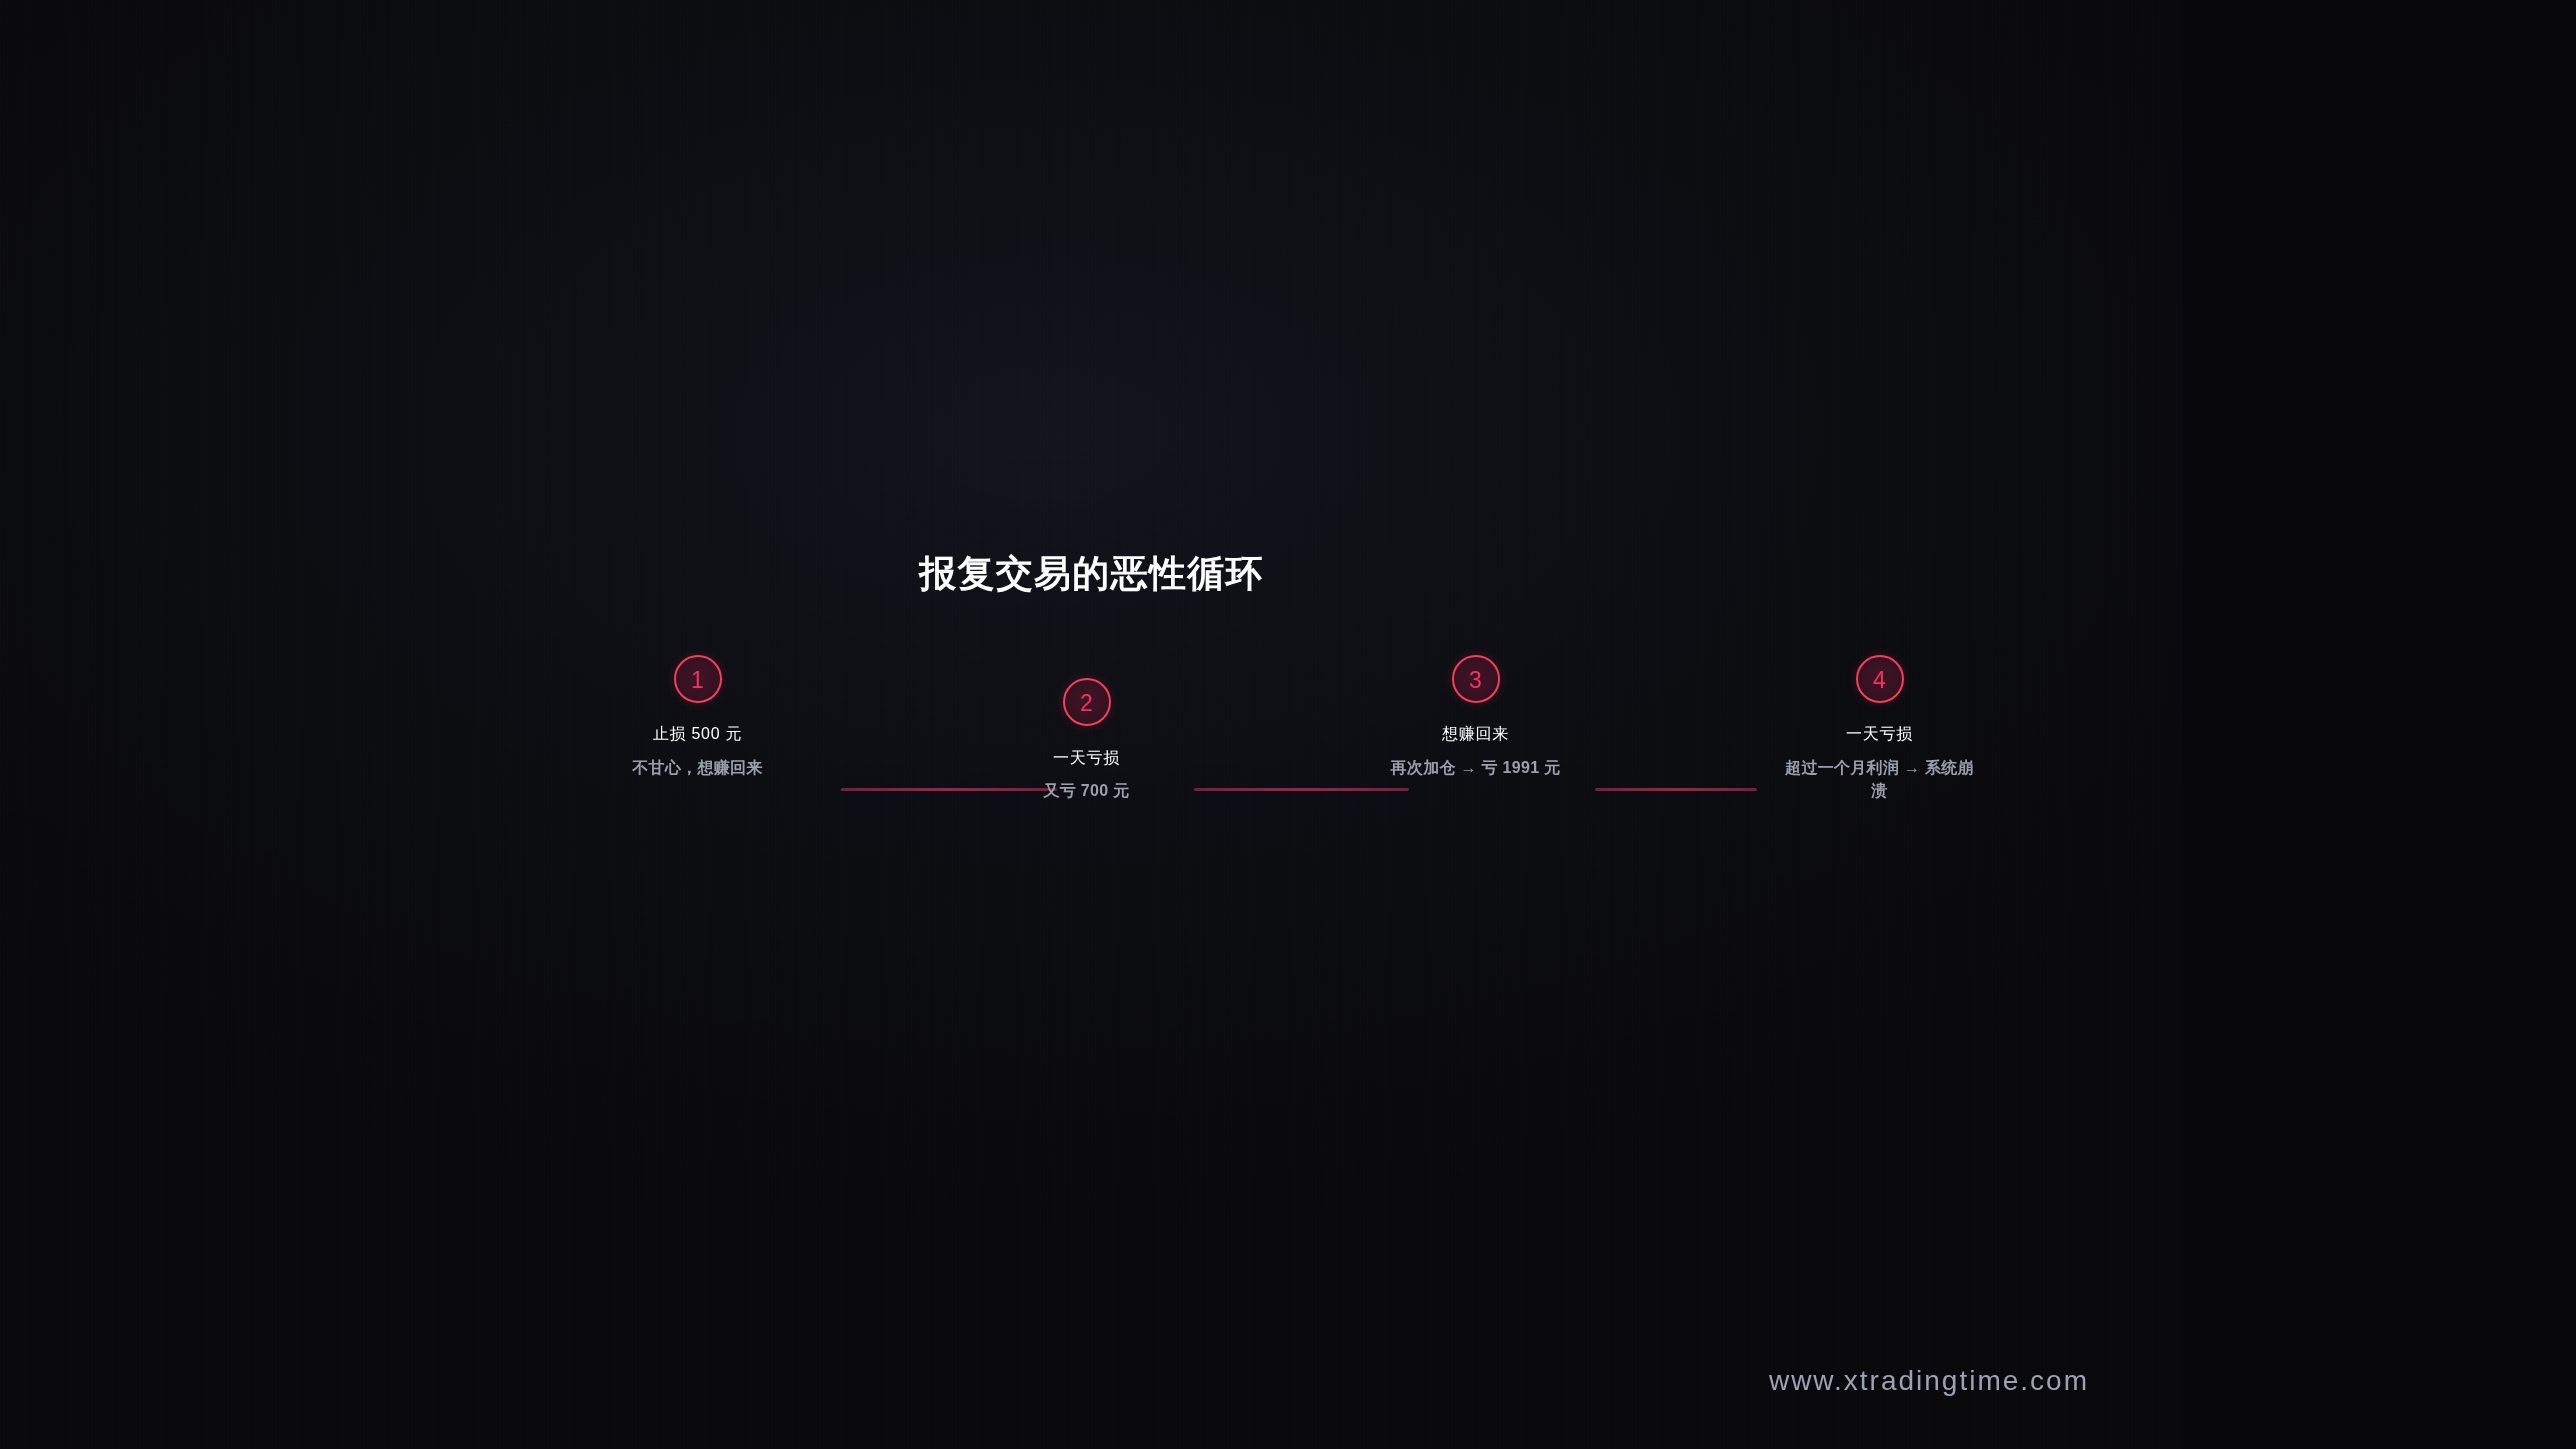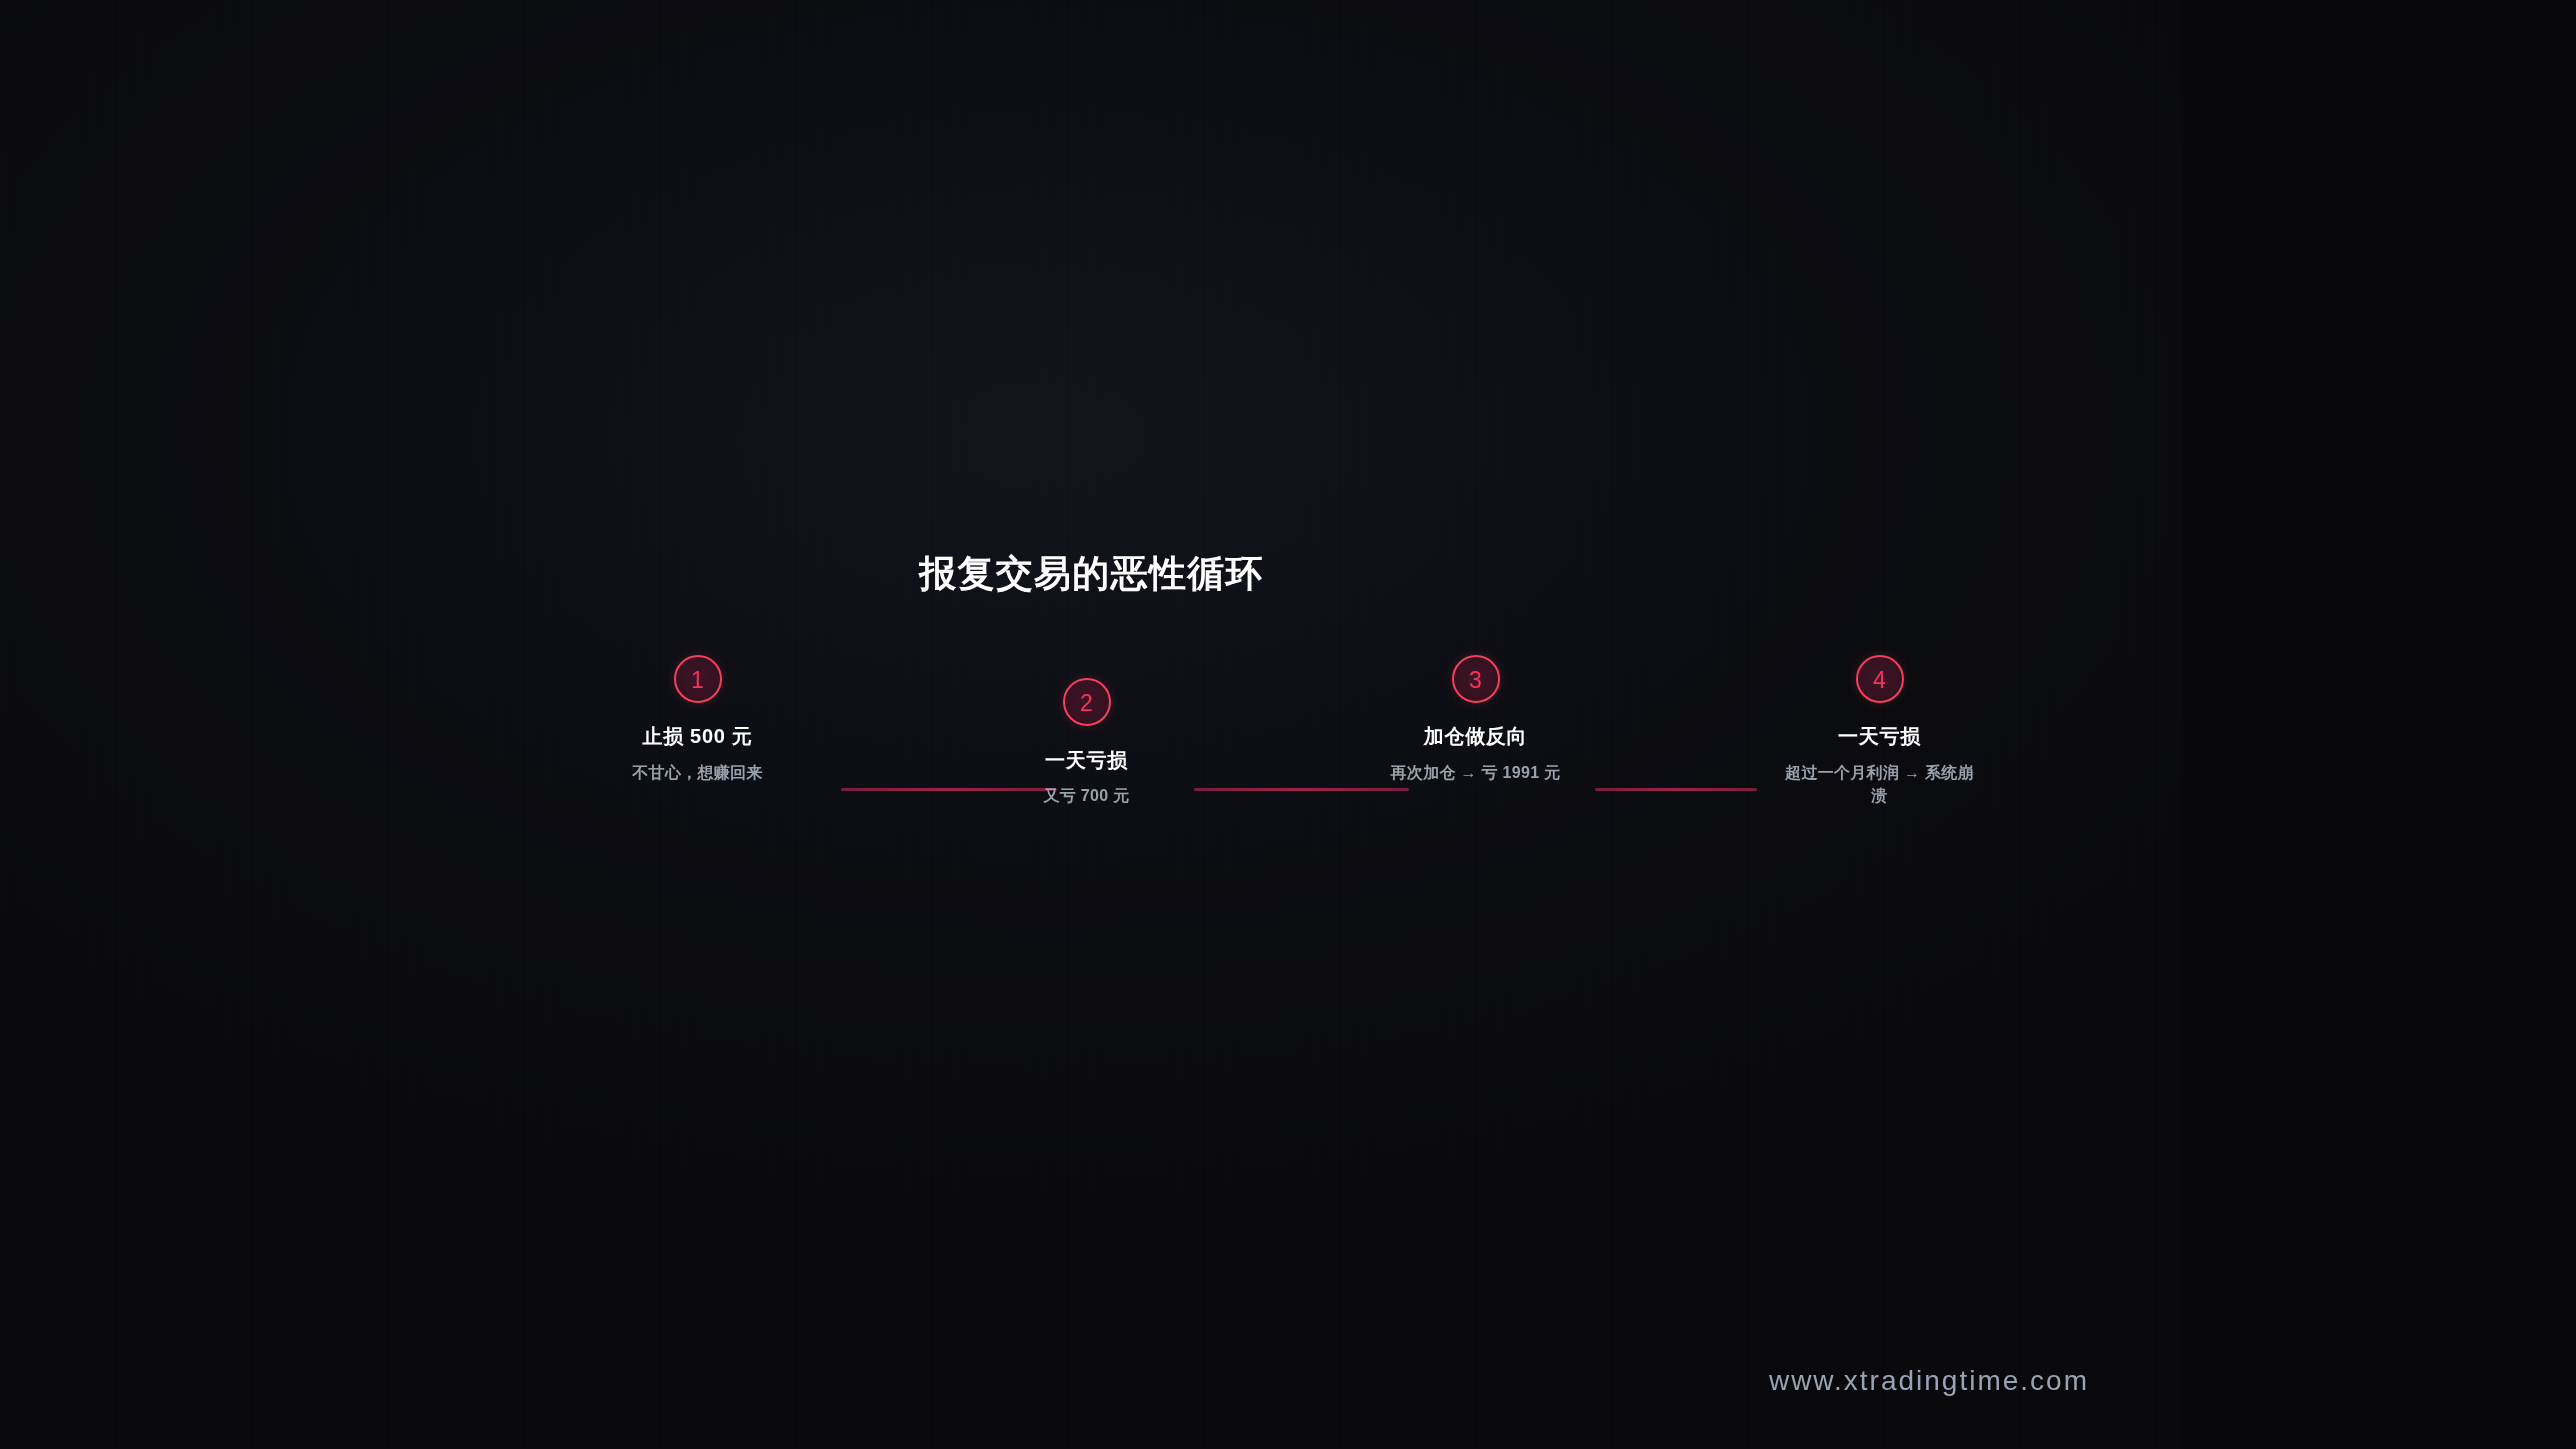--- a/index.html
+++ b/index.html
@@ -95,22 +95,22 @@
     font-weight: 500;
     line-height: 47px;
     text-align: center;
     box-sizing: border-box;
     box-shadow: 0 0 10.7px rgba(244,63,94,0.18);
   }
 
   .step-title {
     margin-top: 21.5px;
     color: #ffffff;
-    font-size: 20px;
-    font-weight: 700;
+    font-size: 16px;
+    font-weight: 400;
     letter-spacing: 0.7px;
     line-height: 1.2;
     white-space: nowrap;
   }
 
   .step-desc {
     margin-top: 12.7px;
     color: #99a1ad;
     font-size: 16px;
     font-weight: 700;
@@ -154,21 +154,21 @@
     </div>
 
     <div class="step s2">
       <div class="step-badge">2</div>
       <div class="step-title">一天亏损</div>
       <div class="step-desc">又亏 700 元</div>
     </div>
 
     <div class="step s3">
       <div class="step-badge">3</div>
-      <div class="step-title">加仓做反向</div>
+      <div class="step-title">想赚回来</div>
       <div class="step-desc">再次加仓 → 亏 1991 元</div>
     </div>
 
     <div class="step s4">
       <div class="step-badge">4</div>
       <div class="step-title">一天亏损</div>
       <div class="step-desc">超过一个月利润 → 系统崩溃</div>
     </div>
 
   </div>

